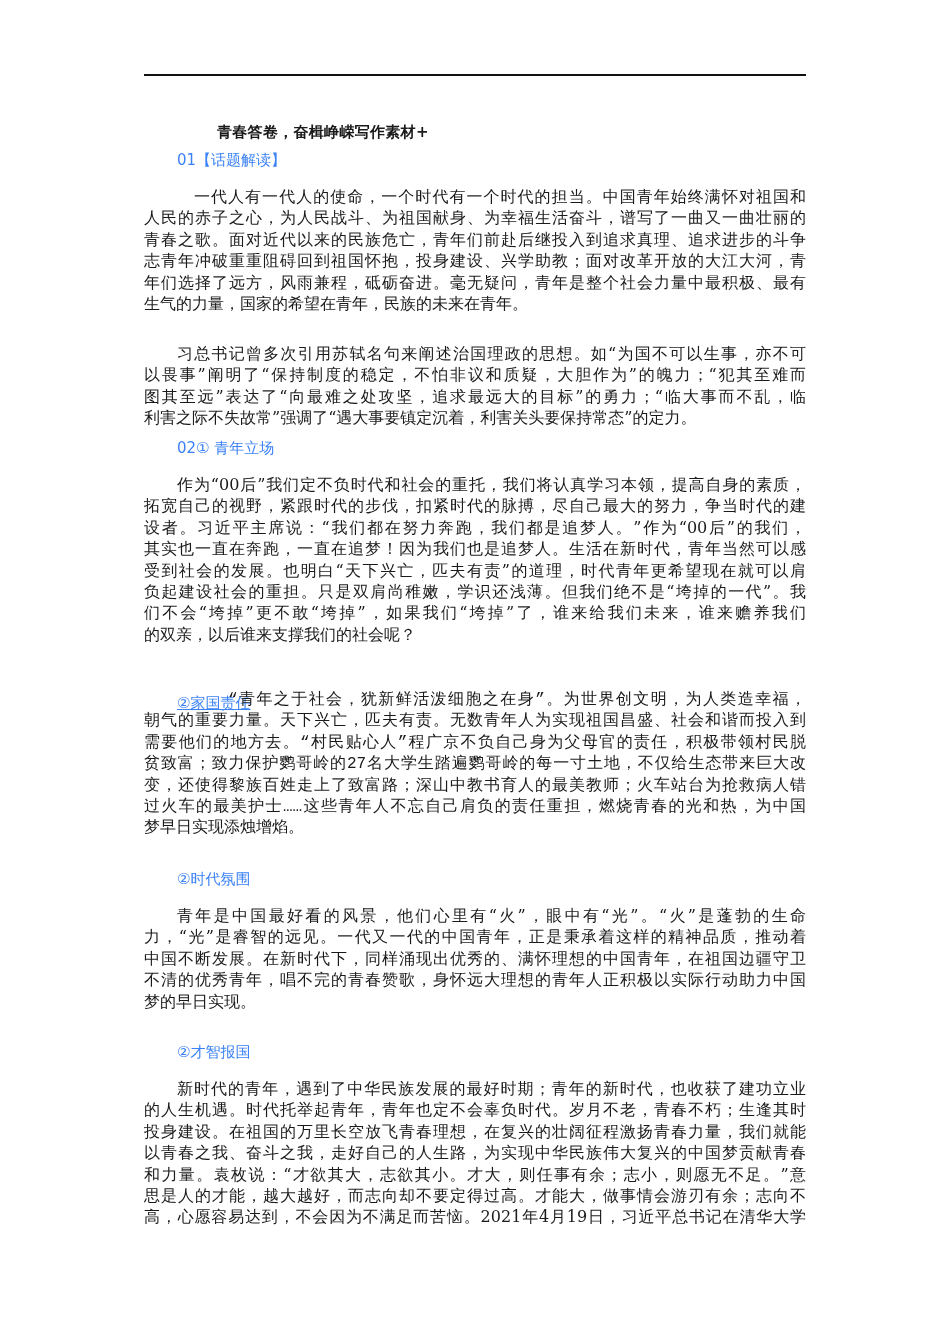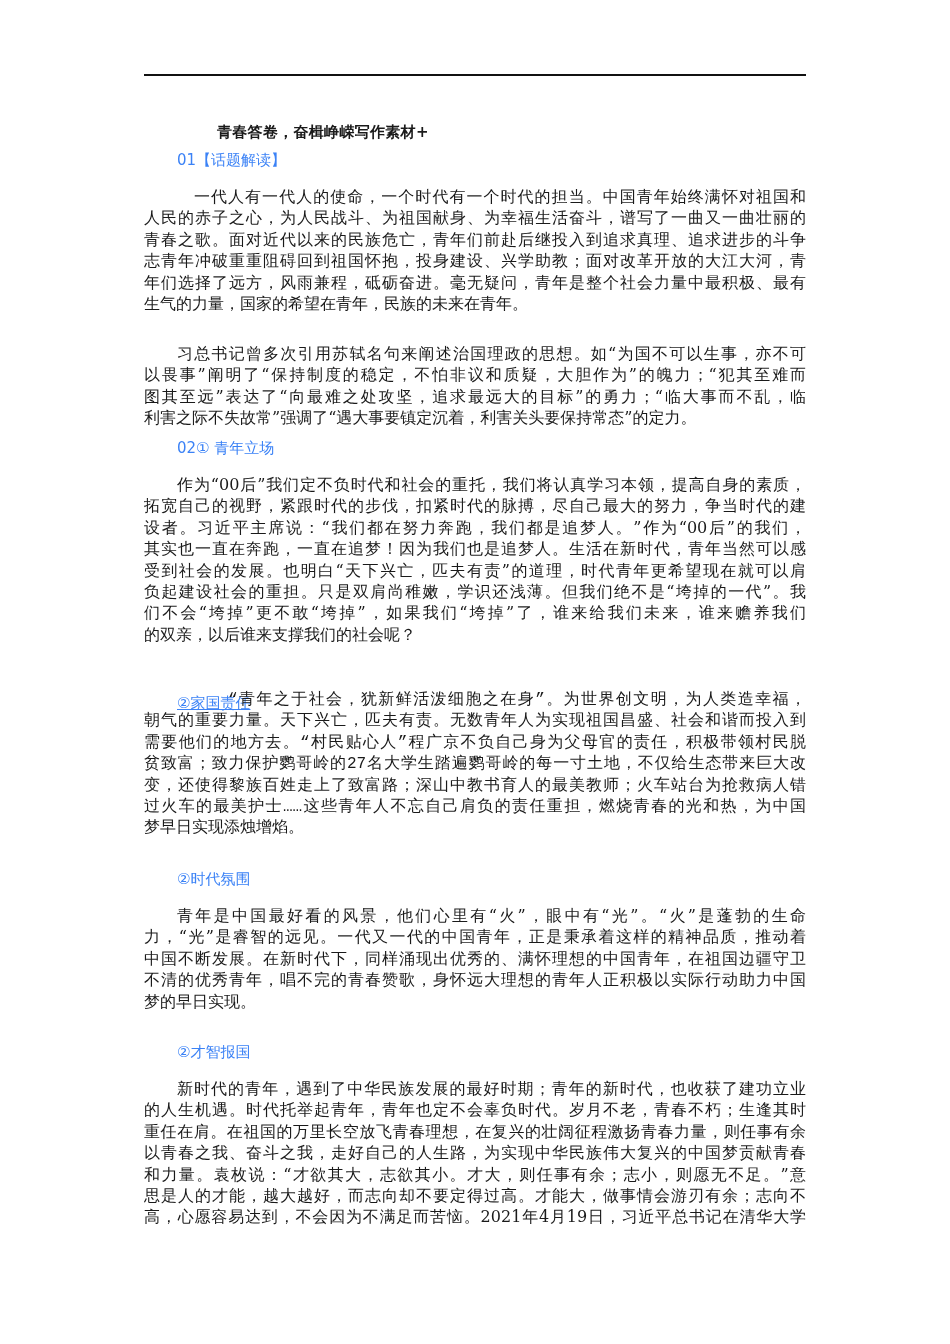--- a/index.html
+++ b/index.html
@@ -67,19 +67,19 @@
       <div class="line indent1">青年是中国最好看的风景，他们心里有“火”，眼中有“光”。“火”是蓬勃的生命</div>
       <div class="line">力，“光”是睿智的远见。一代又一代的中国青年，正是秉承着这样的精神品质，推动着</div>
       <div class="line">中国不断发展。在新时代下，同样涌现出优秀的、满怀理想的中国青年，在祖国边疆守卫</div>
       <div class="line">不清的优秀青年，唱不完的青春赞歌，身怀远大理想的青年人正积极以实际行动助力中国</div>
       <div class="line last">梦的早日实现。</div>
     </div>
     <div class="heading" style="top: 1043px;">②才智报国</div>
     <div class="para" style="top: 1078px;">
       <div class="line indent1">新时代的青年，遇到了中华民族发展的最好时期；青年的新时代，也收获了建功立业</div>
       <div class="line">的人生机遇。时代托举起青年，青年也定不会辜负时代。岁月不老，青春不朽；生逢其时</div>
-      <div class="line">重任在肩。在祖国的万里长空放飞青春理想，在复兴的壮阔征程激扬青春力量，则任事有余</div>
+      <div class="line">投身建设。在祖国的万里长空放飞青春理想，在复兴的壮阔征程激扬青春力量，我们就能</div>
       <div class="line">以青春之我、奋斗之我，走好自己的人生路，为实现中华民族伟大复兴的中国梦贡献青春</div>
       <div class="line">和力量。袁枚说：“才欲其大，志欲其小。才大，则任事有余；志小，则愿无不足。”意</div>
       <div class="line">思是人的才能，越大越好，而志向却不要定得过高。才能大，做事情会游刃有余；志向不</div>
       <div class="line">高，心愿容易达到，不会因为不满足而苦恼。2021年4月19日，习近平总书记在清华大学</div>
     </div>
   </div>
 
 </body></html>

